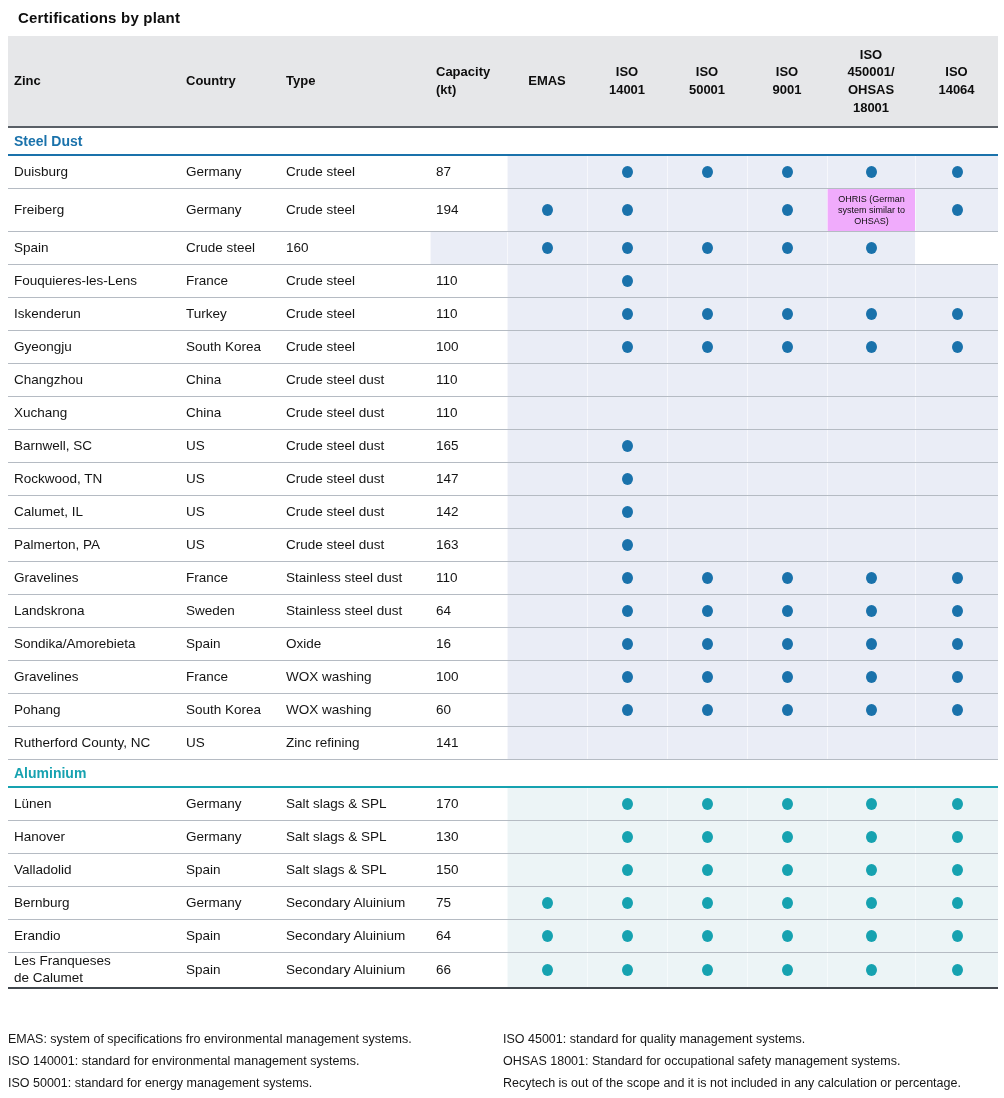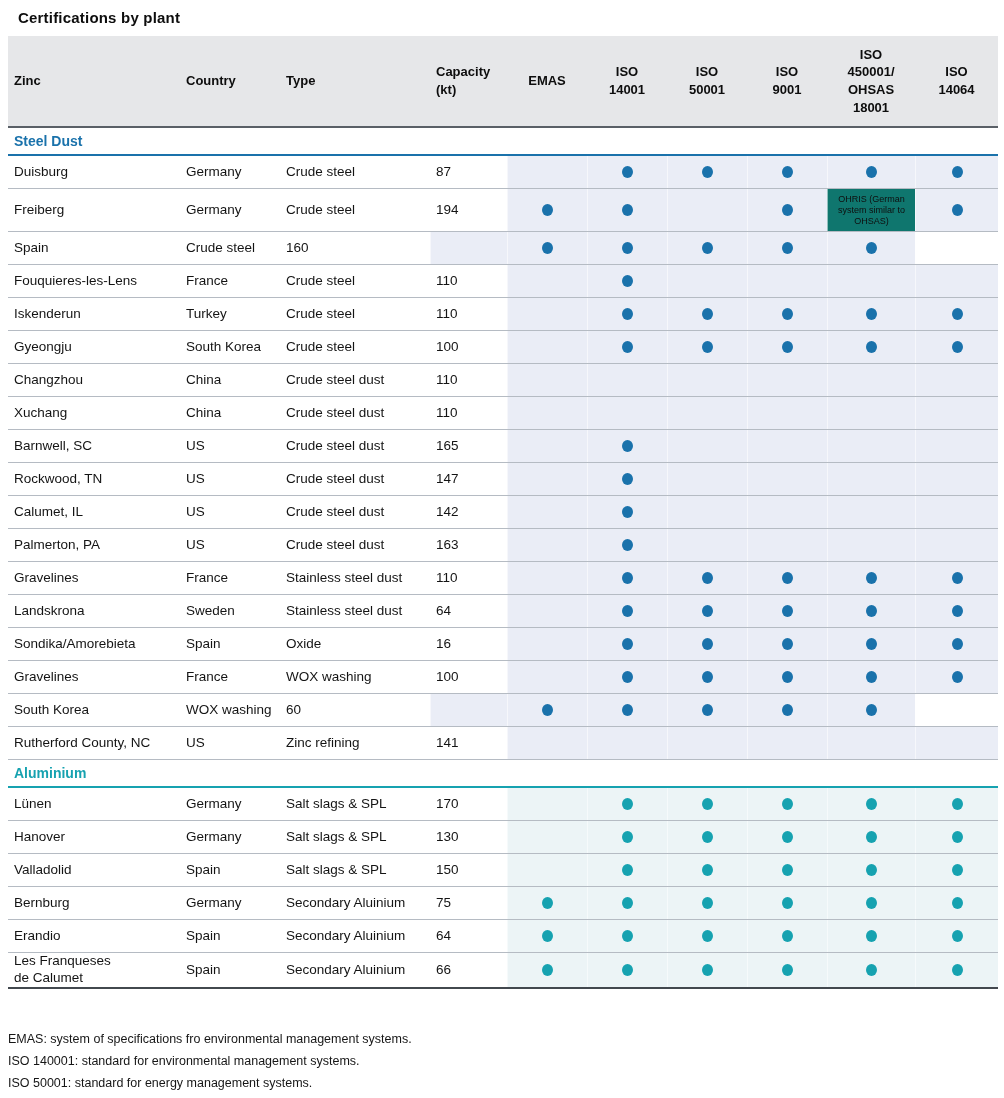--- a/index.html
+++ b/index.html
@@ -141,21 +141,21 @@
           <div class="cell cert-cell" style="background: rgb(234, 237, 246);">
             <span class="dot" style="background: rgb(26, 114, 171);"></span>
           </div>
           <div class="cell cert-cell" style="background: rgb(234, 237, 246);">
             <span class="dot" style="background: rgb(26, 114, 171);"></span>
           </div>
           <div class="cell cert-cell" style="background: rgb(234, 237, 246);"></div>
           <div class="cell cert-cell" style="background: rgb(234, 237, 246);">
             <span class="dot" style="background: rgb(26, 114, 171);"></span>
           </div>
-          <div class="cell cert-cell" style="background: #0f766e;">
+          <div class="cell cert-cell" style="background: #f0abfc;">
             <span class="cert-note">OHRIS (German system similar to OHSAS)</span>
           </div>
           <div class="cell cert-cell" style="background: rgb(234, 237, 246);">
             <span class="dot" style="background: rgb(26, 114, 171);"></span>
           </div>
         </div>
         <div class="grid-row row">
           <div class="cell text-cell">Spain</div>
           <div class="cell text-cell">Crude steel</div>
           <div class="cell text-cell">160</div>
@@ -396,20 +396,21 @@
             <span class="dot" style="background: rgb(26, 114, 171);"></span>
           </div>
           <div class="cell cert-cell" style="background: rgb(234, 237, 246);">
             <span class="dot" style="background: rgb(26, 114, 171);"></span>
           </div>
           <div class="cell cert-cell" style="background: rgb(234, 237, 246);">
             <span class="dot" style="background: rgb(26, 114, 171);"></span>
           </div>
         </div>
         <div class="grid-row row">
+          <div class="cell text-cell">Pohang</div>
           <div class="cell text-cell">South Korea</div>
           <div class="cell text-cell">WOX washing</div>
           <div class="cell text-cell">60</div>
           <div class="cell cert-cell" style="background: rgb(234, 237, 246);"></div>
           <div class="cell cert-cell" style="background: rgb(234, 237, 246);">
             <span class="dot" style="background: rgb(26, 114, 171);"></span>
           </div>
           <div class="cell cert-cell" style="background: rgb(234, 237, 246);">
             <span class="dot" style="background: rgb(26, 114, 171);"></span>
           </div>
@@ -579,15 +580,20 @@
         </div>
       </div>
   </div>
 
   <div class="footnotes">
     <div class="footnote-col">
       <div class="footnote-line">EMAS: system of specifications fro environmental management systems.</div>
       <div class="footnote-line">ISO 140001: standard for environmental management systems.</div>
       <div class="footnote-line">ISO 50001: standard for energy management systems.</div>
     </div>
+    <div class="footnote-col">
+      <div class="footnote-line">ISO 45001: standard for quality management systems.</div>
+      <div class="footnote-line">OHSAS 18001: Standard for occupational safety management systems.</div>
+      <div class="footnote-line">Recytech is out of the scope and it is not included in any calculation or percentage.</div>
+    </div>
   </div>
 
 </div>
 
 </body></html>

